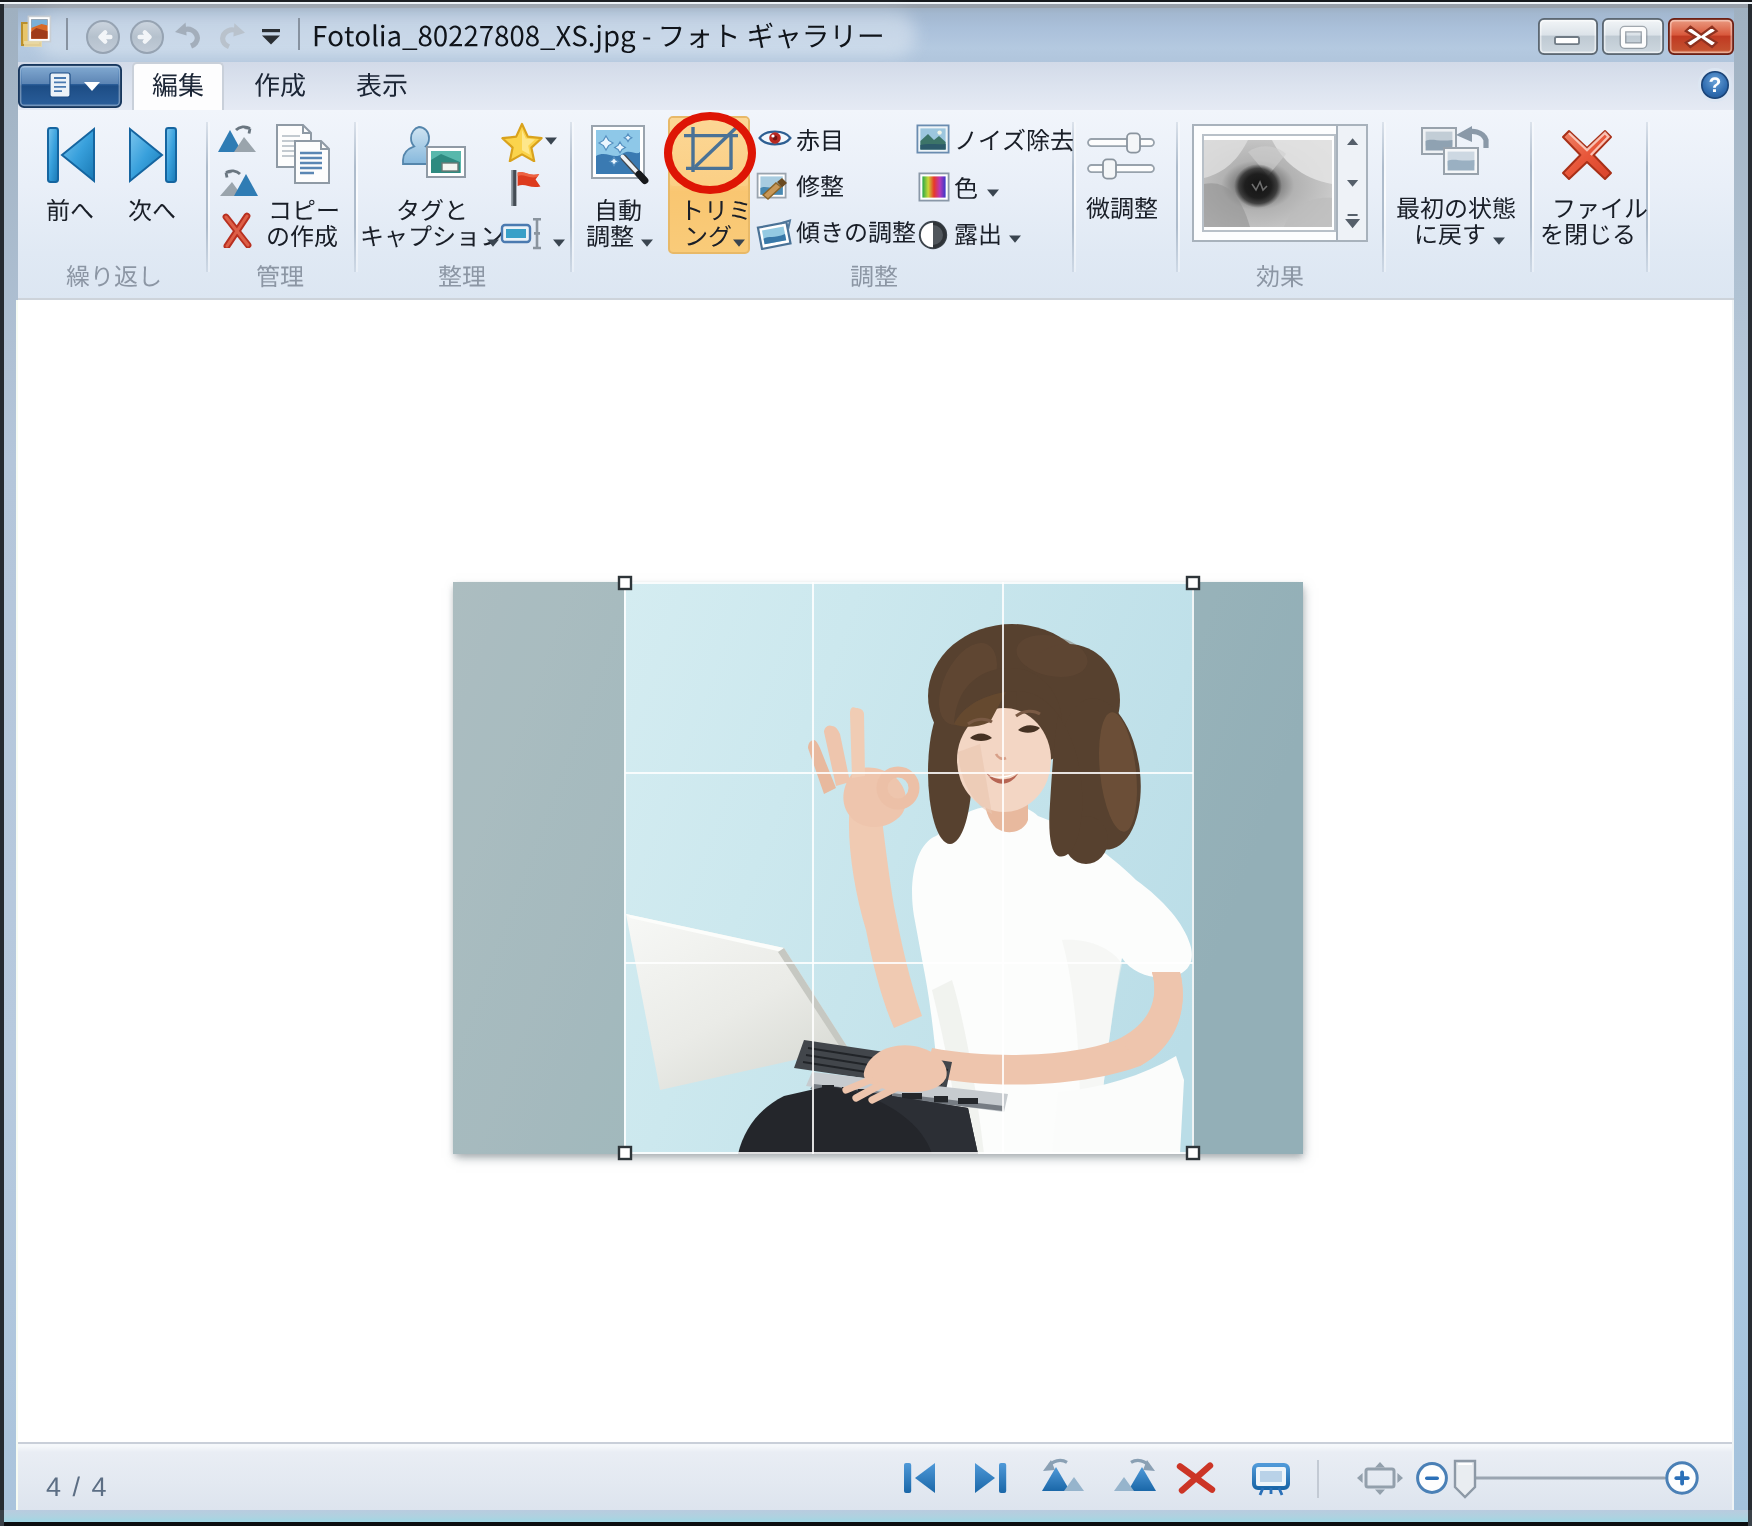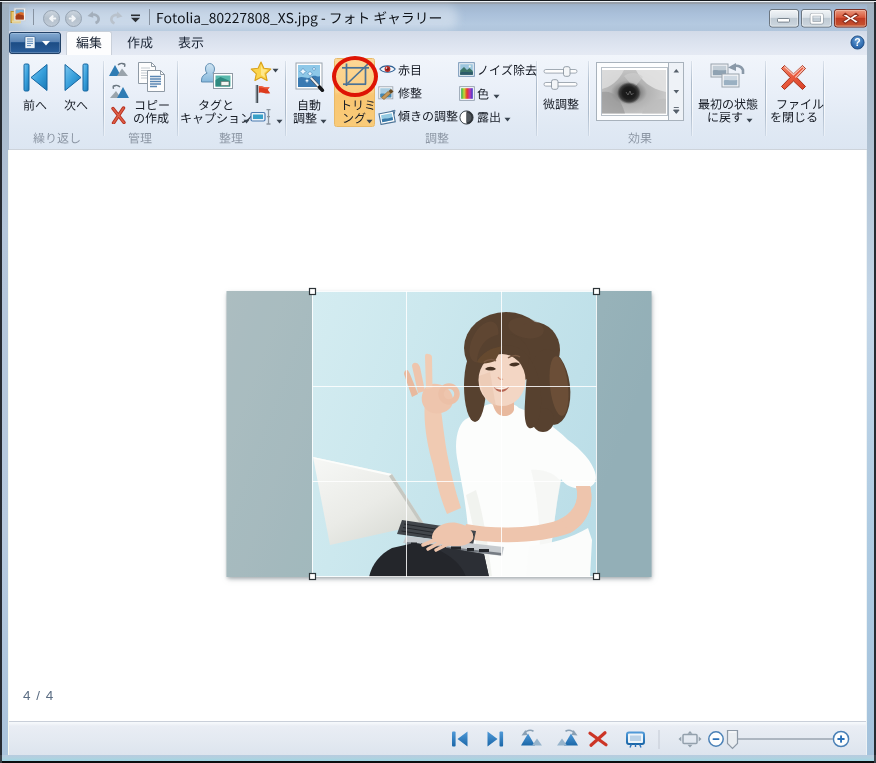--- a/index.html
+++ b/index.html
@@ -524,21 +524,21 @@
       <line x1="275.5" y1="1" x2="275.5" y2="287"></line>
       <line x1="86.5" y1="96.5" x2="370.5" y2="96.5"></line>
       <line x1="86.5" y1="191.5" x2="370.5" y2="191.5"></line>
       <rect x="86.5" y="1.5" width="284" height="285" fill="none"></rect>
     </g>
     <rect x="83.5" y="-1.5" width="6" height="6" fill="#fff" stroke="#2e3539" stroke-width="1.2"></rect>
     <rect x="367.5" y="-1.5" width="6" height="6" fill="#fff" stroke="#2e3539" stroke-width="1.2"></rect>
     <rect x="83.5" y="283.5" width="6" height="6" fill="#fff" stroke="#2e3539" stroke-width="1.2"></rect>
     <rect x="367.5" y="283.5" width="6" height="6" fill="#fff" stroke="#2e3539" stroke-width="1.2"></rect>
   </svg>
-<div class="abs" style="left:23px;top:688px;font-size:13.5px;color:#5c6e84;letter-spacing:1px;">4 / 4</div>
+<div class="abs" style="left:23px;top:736px;font-size:13.5px;color:#5c6e84;letter-spacing:1px;">4 / 4</div>
 <svg class="abs" style="left:450px;top:729px" width="410" height="21" viewBox="0 0 410 21">
 <defs>
       <linearGradient id="bb" x1="0" y1="0" x2="0" y2="1">
 <stop offset="0" stop-color="#4f99d8"></stop>
         <stop offset="1" stop-color="#1a67a8"></stop>
       </linearGradient>
     </defs>
 <g>
 <rect x="2" y="2.5" width="3.6" height="15" rx="1" fill="url(#bb)"></rect>
 <path d="M17.5 2.5 V17.5 L7.5 10 Z" fill="url(#bb)"></path>

